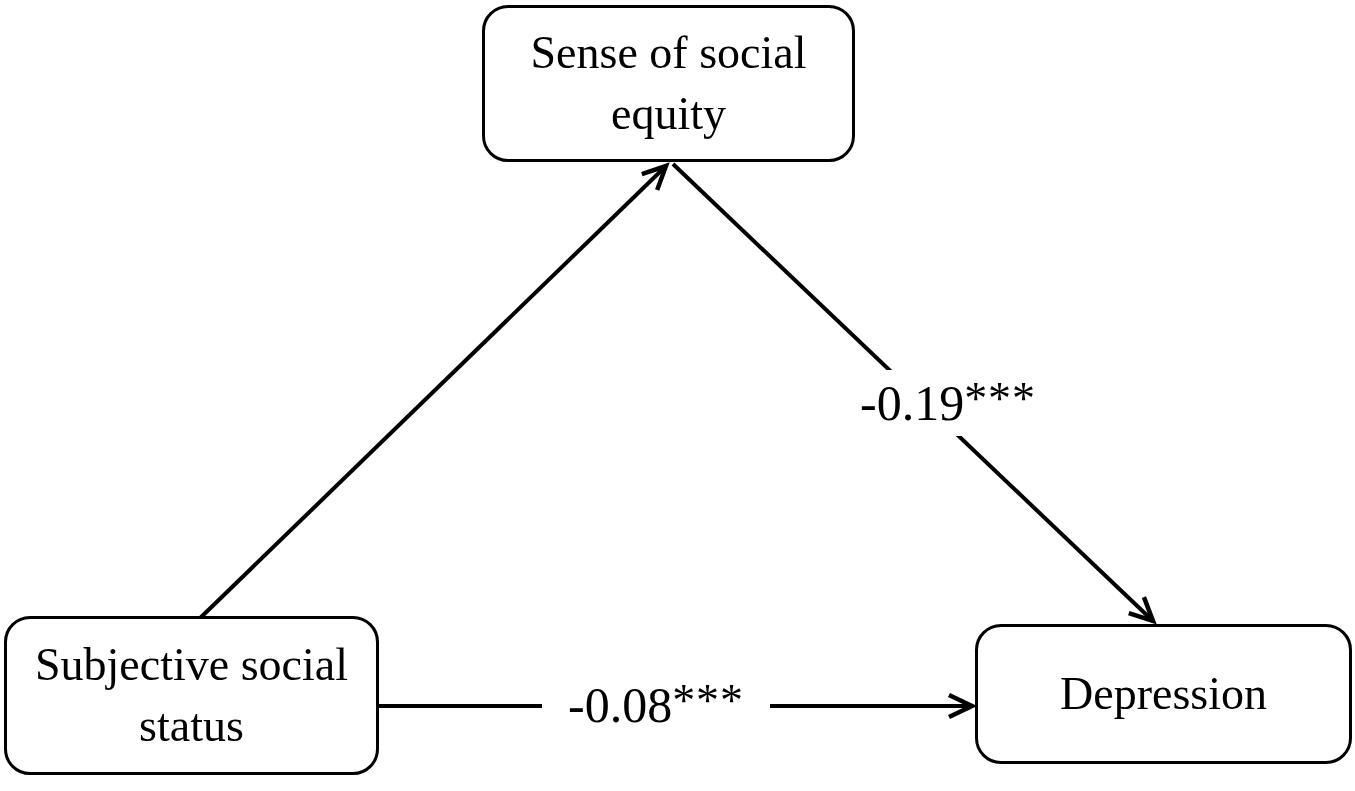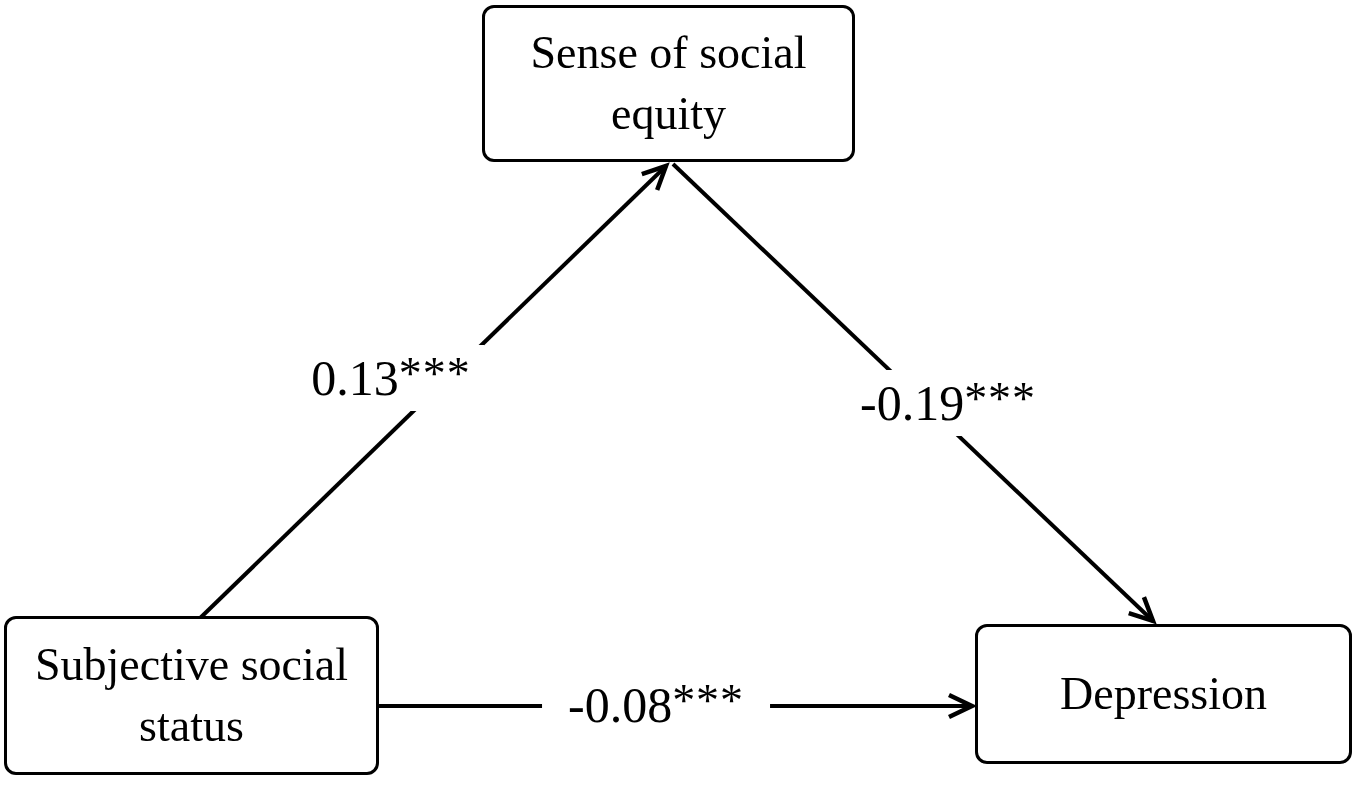--- a/index.html
+++ b/index.html
@@ -36,21 +36,21 @@
   .arrowhead-path {
     stroke: var(--line);
     fill: none;
     stroke-width: 4.5;
   }
   .node {
     position: absolute;
     z-index: 2;
     background: var(--bg);
     border: 3px solid var(--line);
-    border-radius: 12px;
+    border-radius: 26px;
     display: flex;
     align-items: center;
     justify-content: center;
     text-align: center;
     font-size: 46px;
     line-height: 1.32;
     box-sizing: border-box;
     padding: 12px 14px;
   }
   .node-equity     { left: 482px; top: 5px;   width: 373px; height: 157px; }
@@ -97,23 +97,20 @@
   </div>
 
   <div class="node node-status">
     <span>Subjective social status</span>
   </div>
 
   <div class="node node-depression">
     <span>Depression</span>
   </div>
 
-  <div class="coef coef-a">
-    <span>0.13</span><span class="stars">***</span>
-  </div>
 
   <div class="coef coef-b">
     <span>-0.19</span><span class="stars">***</span>
   </div>
 
   <div class="coef coef-c">
     <span>-0.08</span><span class="stars">***</span>
   </div>
 
 </div>

